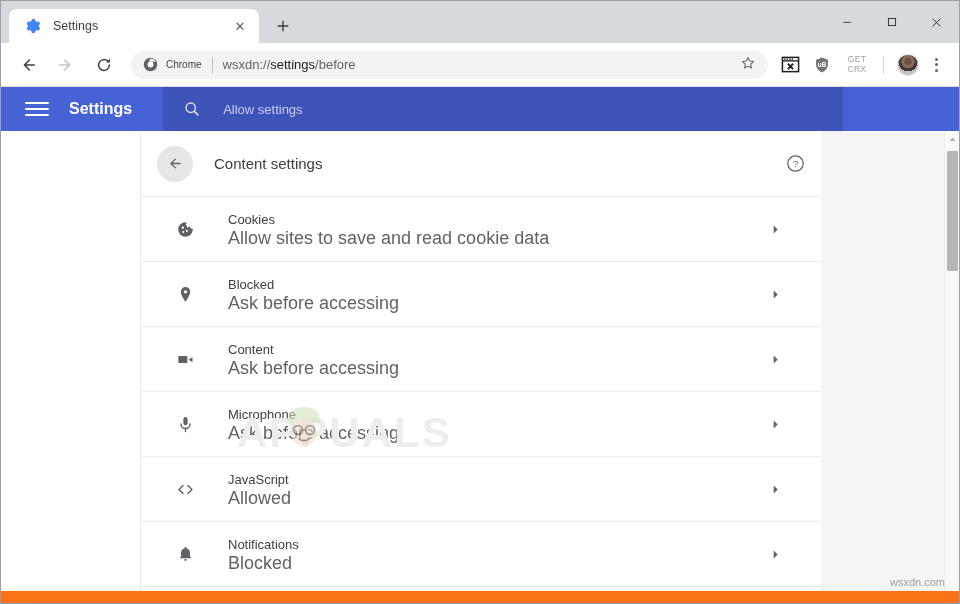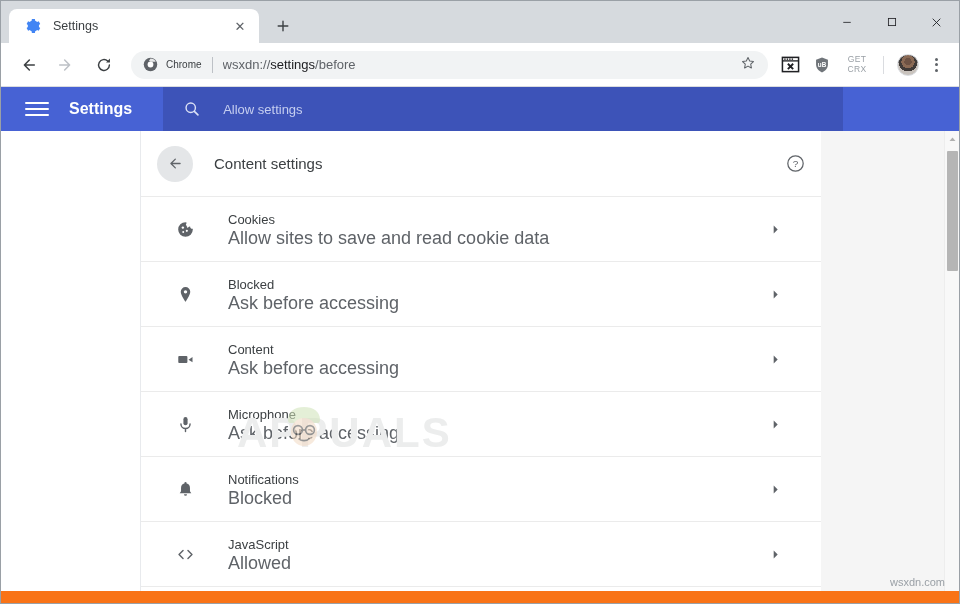--- a/index.html
+++ b/index.html
@@ -516,44 +516,44 @@
         <span class="row-chevron">
           <svg viewBox="0 0 12 12" width="11" height="11" aria-hidden="true">
               <path fill="#5f6368" d="M4 1.6L8.4 6 4 10.4z"></path>
             </svg>
         </span>
       </div>
 
       <div class="row">
         <span class="row-icon">
           <svg viewBox="0 0 20 20" width="19" height="19" aria-hidden="true">
-            <path fill="#5f6368" d="M10 2.1a1.2 1.2 0 00-1.2 1.2v.5A4.8 4.8 0 005.3 8.4v3.4l-1.4 2.1h12.2l-1.4-2.1V8.4a4.8 4.8 0 00-3.5-4.6v-.5A1.2 1.2 0 0010 2.1z"></path>
-            <path fill="#5f6368" d="M8.4 15.1h3.2a1.6 1.6 0 01-3.2 0z"></path>
+            <path fill="none" stroke="#5f6368" stroke-width="1.5" stroke-linecap="round" stroke-linejoin="round" d="M7.4 5.8L3.2 10l4.2 4.2M12.6 5.8L16.8 10l-4.2 4.2"></path>
           </svg>
         </span>
         <div class="row-text">
-          <div class="row-title">Notifications</div>
-          <div class="row-sub">Blocked</div>
+          <div class="row-title">JavaScript</div>
+          <div class="row-sub">Allowed</div>
         </div>
         <span class="row-chevron">
           <svg viewBox="0 0 12 12" width="11" height="11" aria-hidden="true">
               <path fill="#5f6368" d="M4 1.6L8.4 6 4 10.4z"></path>
             </svg>
         </span>
       </div>
 
       <div class="row">
         <span class="row-icon">
           <svg viewBox="0 0 20 20" width="19" height="19" aria-hidden="true">
-            <path fill="none" stroke="#5f6368" stroke-width="1.5" stroke-linecap="round" stroke-linejoin="round" d="M7.4 5.8L3.2 10l4.2 4.2M12.6 5.8L16.8 10l-4.2 4.2"></path>
+            <path fill="#5f6368" d="M10 2.1a1.2 1.2 0 00-1.2 1.2v.5A4.8 4.8 0 005.3 8.4v3.4l-1.4 2.1h12.2l-1.4-2.1V8.4a4.8 4.8 0 00-3.5-4.6v-.5A1.2 1.2 0 0010 2.1z"></path>
+            <path fill="#5f6368" d="M8.4 15.1h3.2a1.6 1.6 0 01-3.2 0z"></path>
           </svg>
         </span>
         <div class="row-text">
-          <div class="row-title">JavaScript</div>
-          <div class="row-sub">Allowed</div>
+          <div class="row-title">Notifications</div>
+          <div class="row-sub">Blocked</div>
         </div>
         <span class="row-chevron">
           <svg viewBox="0 0 12 12" width="11" height="11" aria-hidden="true">
               <path fill="#5f6368" d="M4 1.6L8.4 6 4 10.4z"></path>
             </svg>
         </span>
       </div>
 
       <div class="row" style="height:65px;"></div>
     </div>

